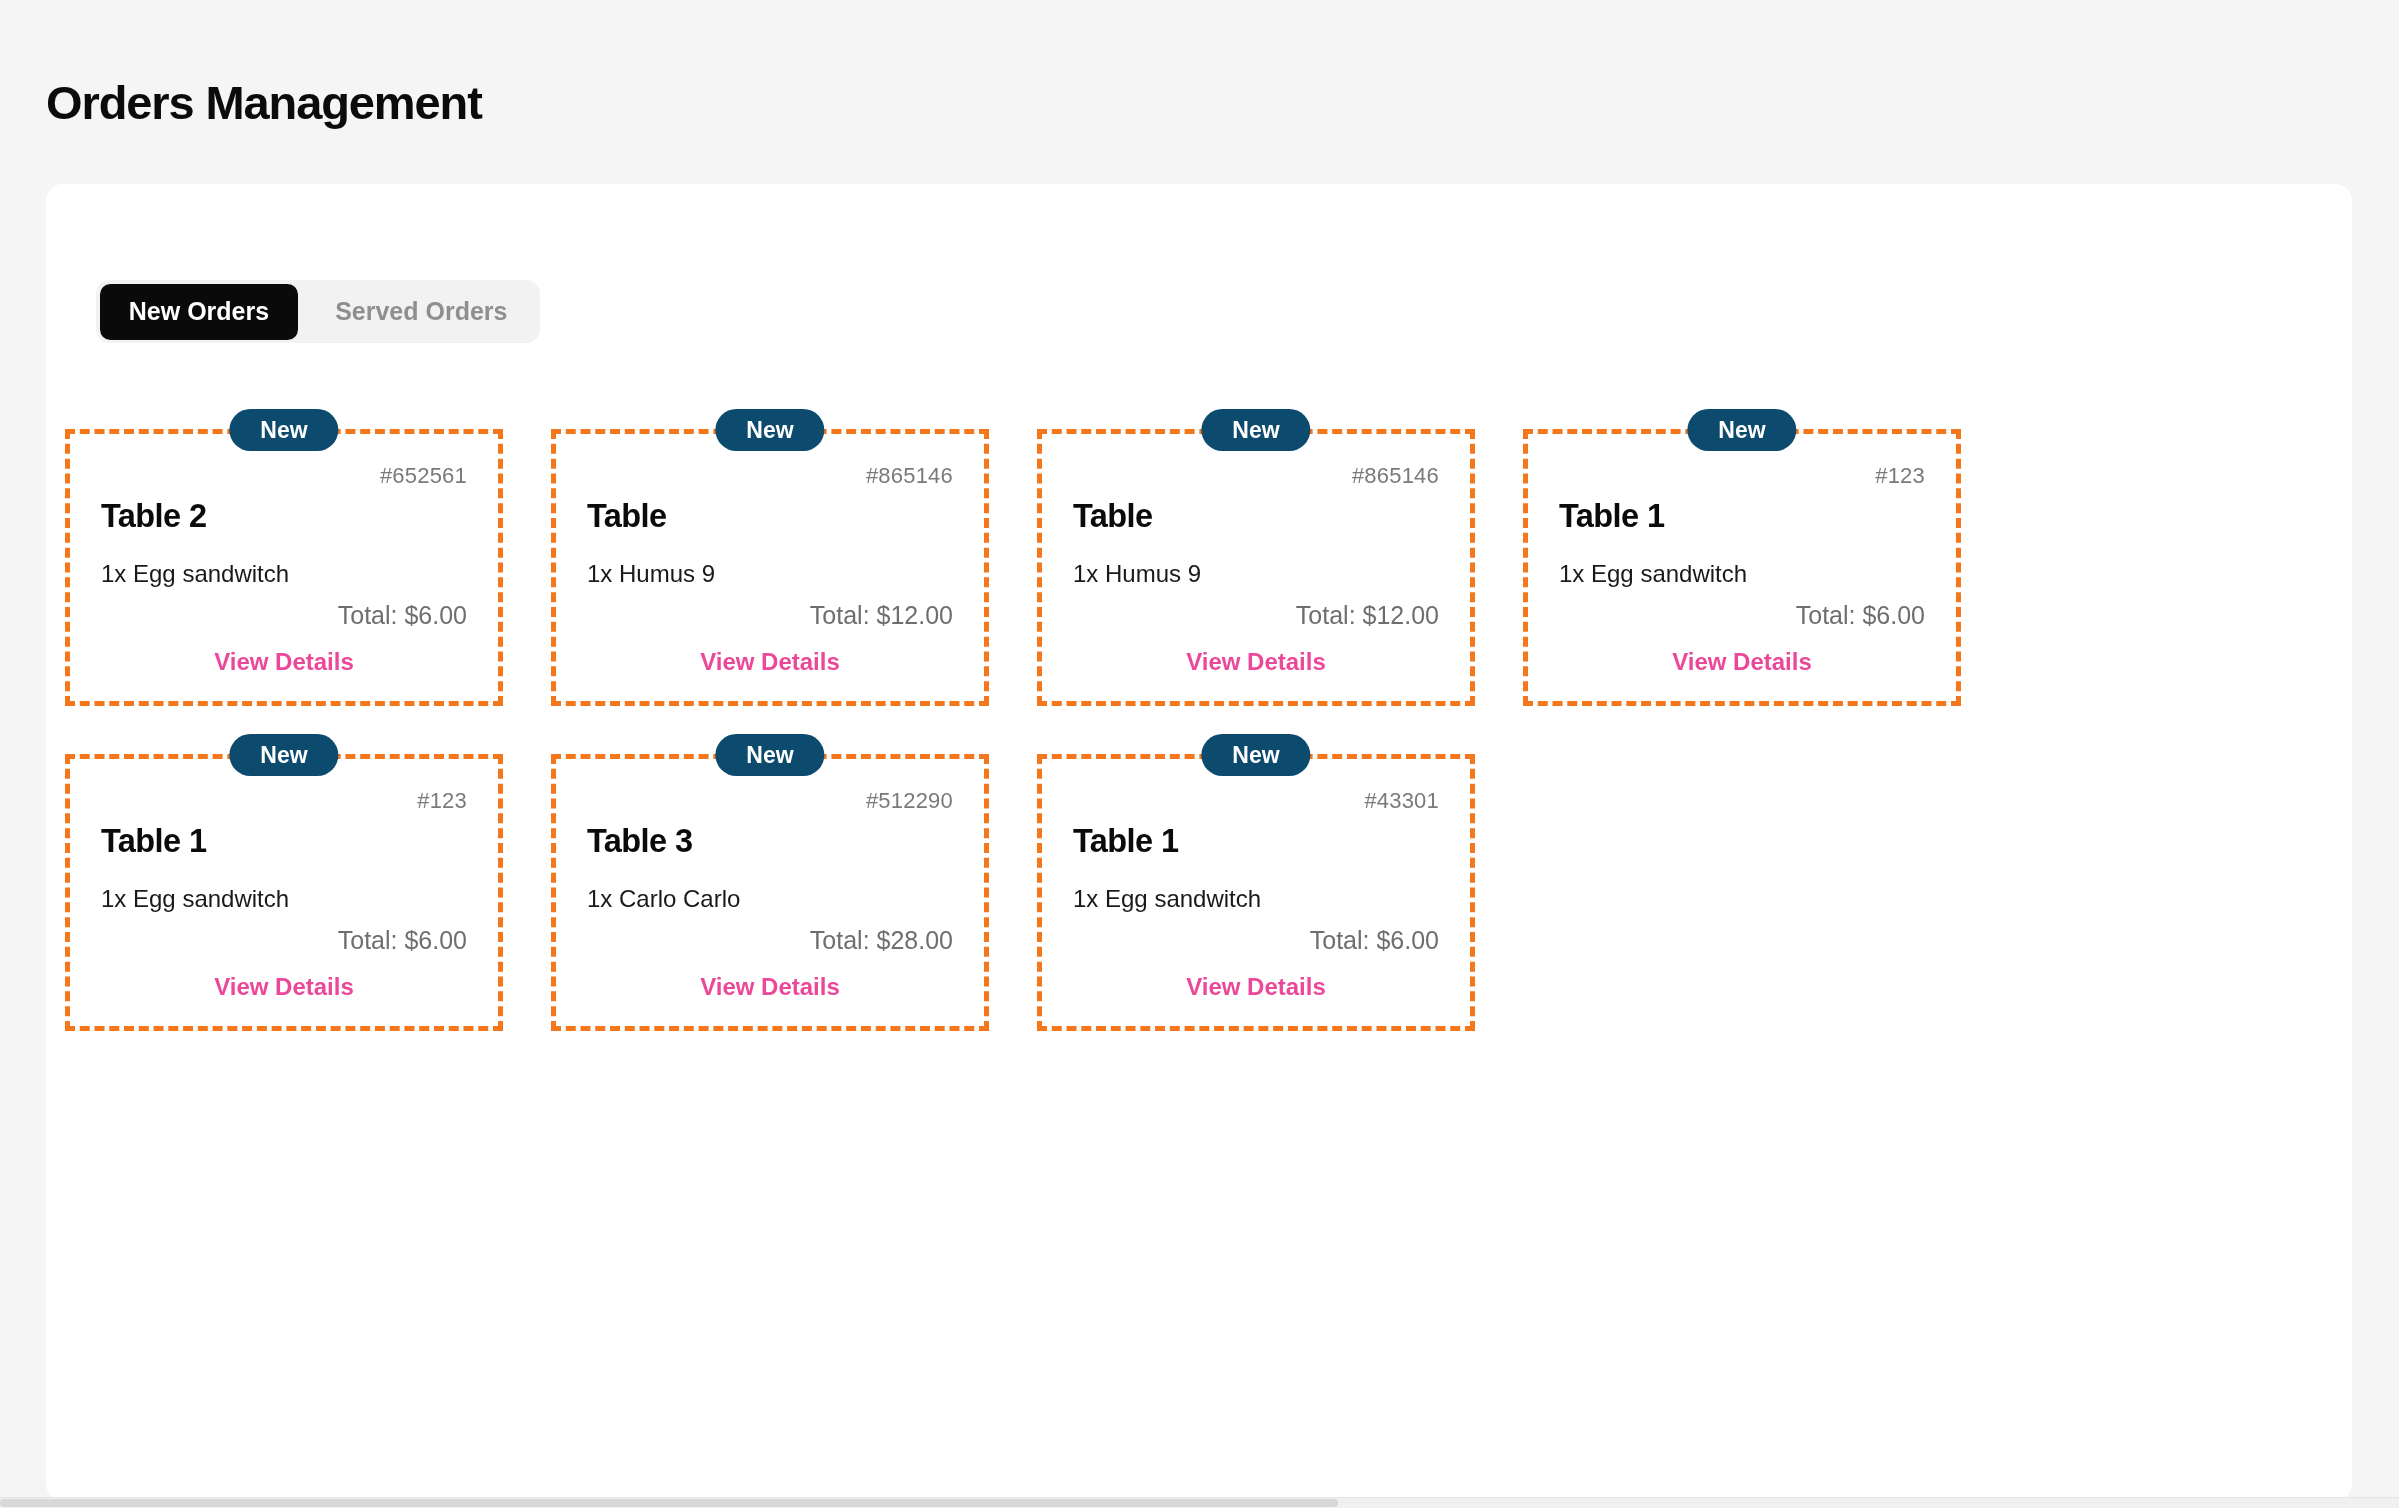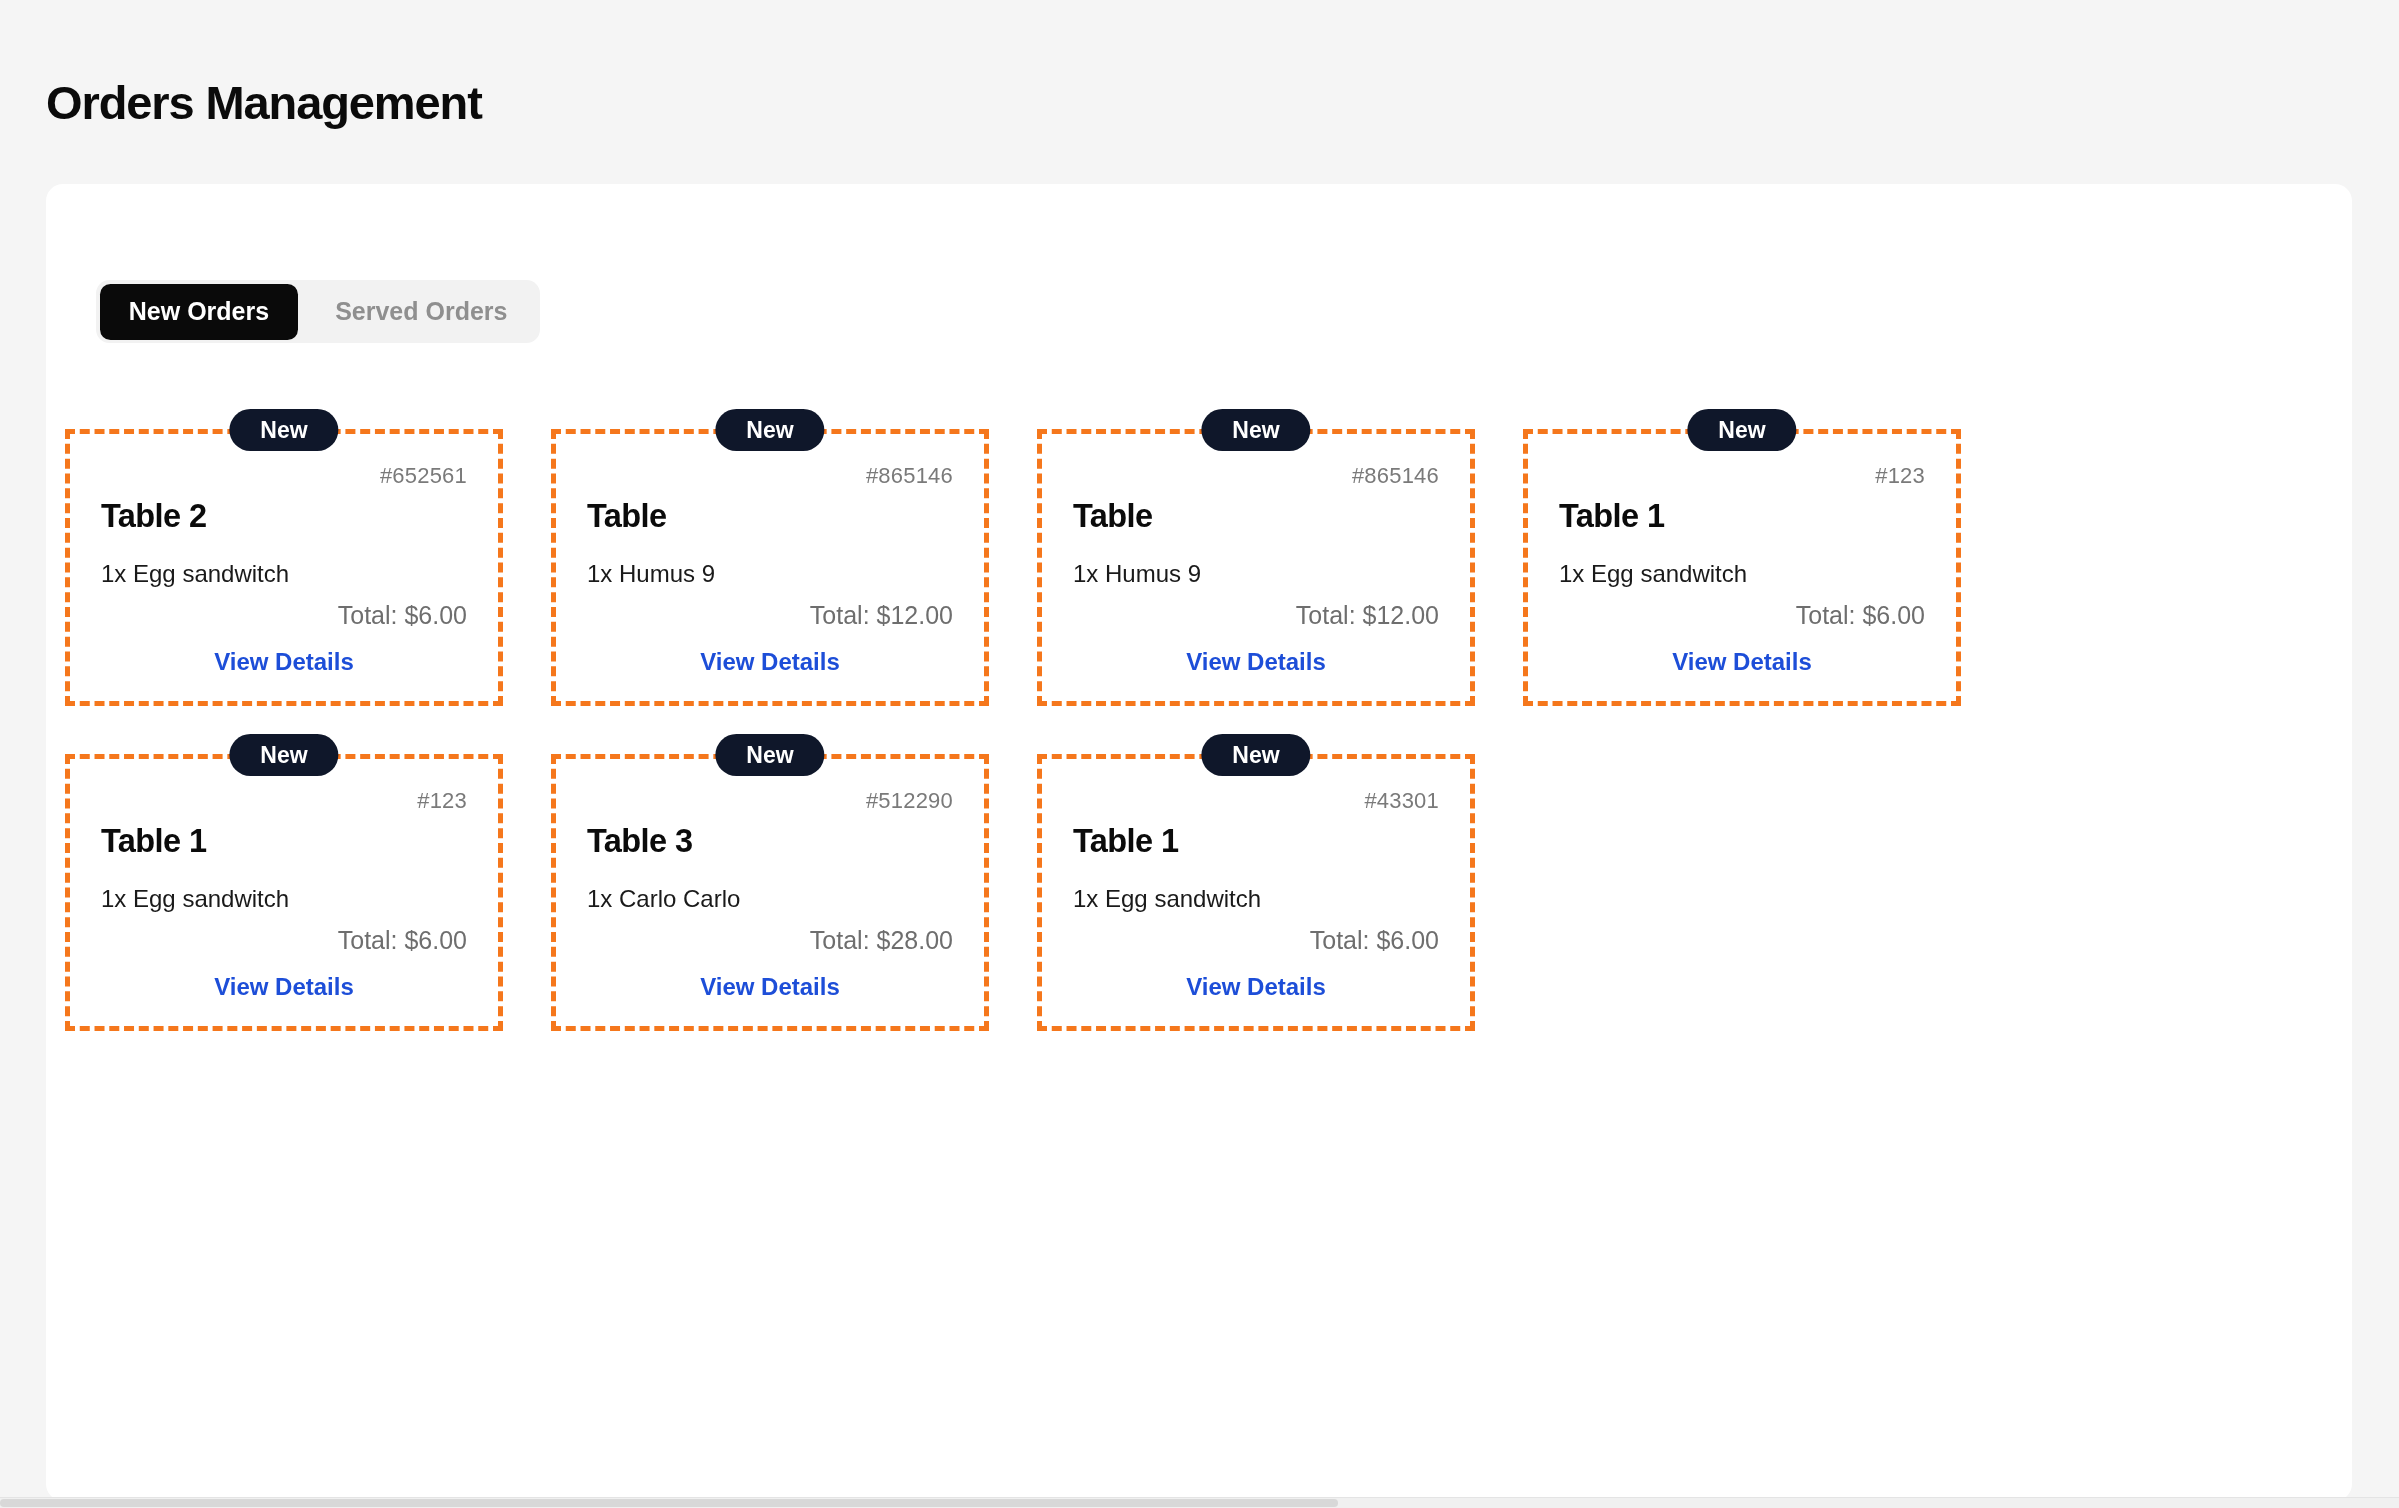--- a/index.html
+++ b/index.html
@@ -105,21 +105,21 @@
     border: 5.7px dashed #f5771c;
     background: #fff;
     padding: 25px 31px 0 31px;
     display: flex;
     flex-direction: column;
   }
   .badge-new {
     position: absolute;
     top: -25px; left: 50%;
     transform: translateX(-50%);
-    background: #0f172a;
+    background: #0c4a6e;
     color: #ffffff;
     font-size: 23px;
     font-weight: 700;
     padding: 9.6px 31px;
     border-radius: 25px;
     line-height: 1;
     white-space: nowrap;
   }
   .order-id {
     text-align: right;
@@ -143,21 +143,21 @@
   .order-total {
     text-align: right;
     font-size: 25px;
     color: #6e6e6e;
     margin-top: auto;
   }
   .view-details {
     text-align: center;
     font-size: 24px;
     font-weight: 700;
-    color: #1d4ed8;
+    color: #ec4899;
     margin-top: 18px;
     margin-bottom: 25px;
     cursor: pointer;
   }
 
   
   .h-scrollbar {
     position: absolute;
     left: 0; bottom: 0;
     width: 2399px; height: 11.5px;

